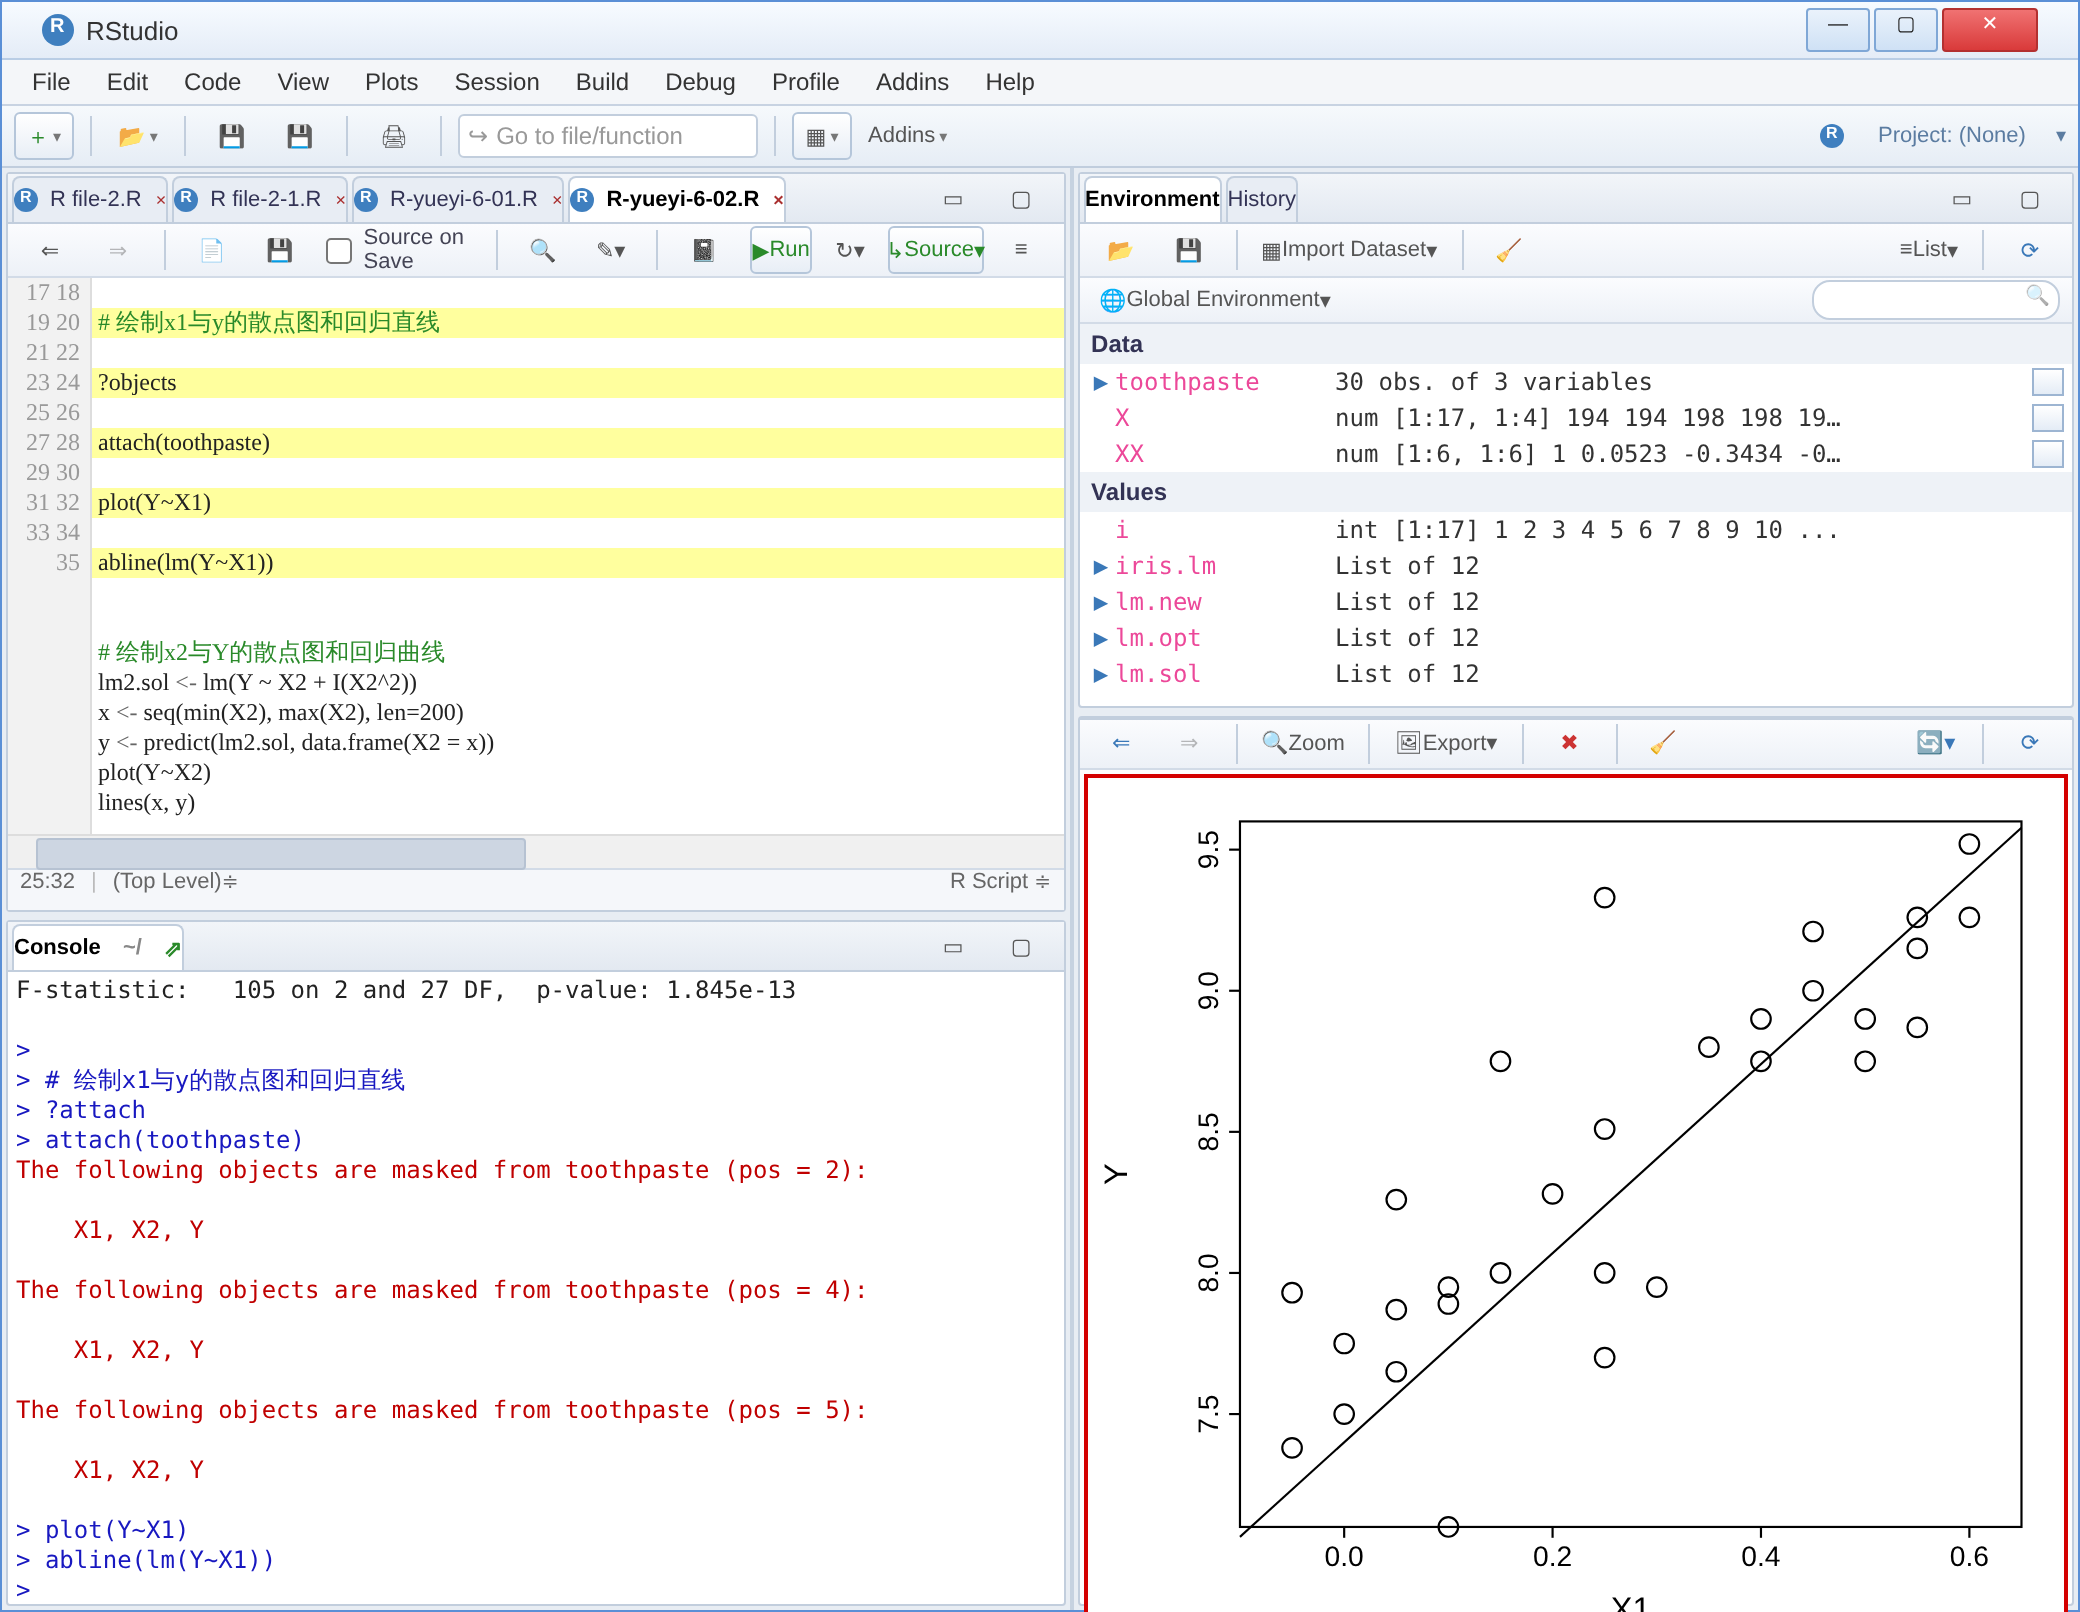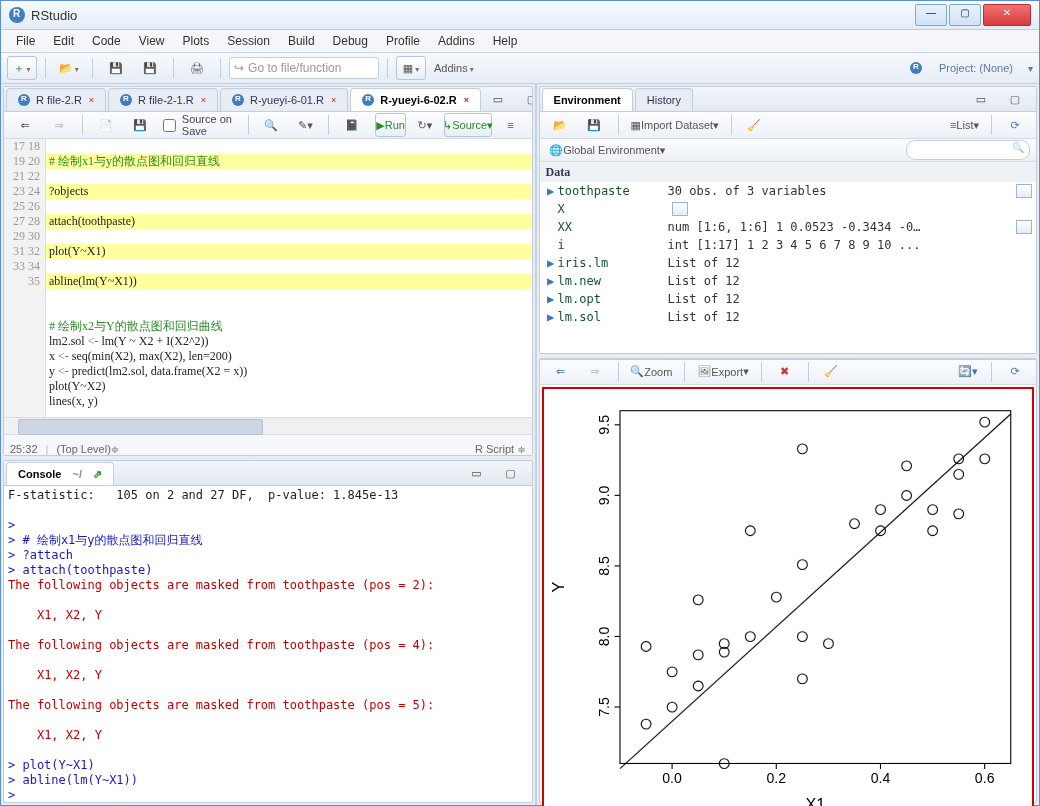--- a/index.html
+++ b/index.html
@@ -1,18 +1,18 @@
 <!DOCTYPE html>
 <html><head>
 <meta charset="utf-8">
 <style>
   html,body{margin:0;padding:0;font-family:"Segoe UI",Tahoma,sans-serif;font-size:12px;color:#222;background:#f0f0f0;overflow:hidden}
   .window{width:1040px;height:806px;border:1px solid #5a8fd6;display:flex;flex-direction:column;background:#e8edf3;box-sizing:border-box}
   
-  .titlebar{height:28px;background:linear-gradient(#f7fbff,#e4ecf7);display:flex;align-items:center;padding:0 8px;border-bottom:1px solid #b9cde5}
+  .titlebar{height:28px;background:linear-gradient(#f7fbff,#e4ecf7);display:flex;align-items:center;padding:0 20px;border-bottom:1px solid #b9cde5}
   .titlebar .appicon{width:16px;height:16px;border-radius:50%;background:#3f7fbf;margin-right:6px;position:relative}
   .titlebar .appicon:after{content:"R";color:#fff;font-size:10px;font-weight:bold;position:absolute;top:1px;left:4px}
   .titlebar .title{flex:1;color:#333;font-size:13px}
   .winbtns{display:flex;gap:0}
   .winbtn{width:30px;height:20px;border:1px solid #7fa7d6;background:linear-gradient(#eaf2fb,#cfe1f5);border-radius:2px;margin-left:2px;text-align:center;line-height:16px;font-size:10px}
   .winbtn.close{background:linear-gradient(#f07272,#d93a3a);color:#fff;width:46px;border-color:#b33030}
   
   .menubar{height:22px;background:#f4f6f9;display:flex;align-items:center;padding:0 6px;border-bottom:1px solid #c8d3e2;font-size:12px;color:#333}
   .menubar span{padding:2px 9px;cursor:default}
   
@@ -22,48 +22,48 @@
   .tbtn .drop:after{content:"▾";font-size:8px;margin-left:2px;color:#777}
   .sep{width:1px;height:20px;background:#c2cedd;margin:0 4px}
   .gotofile{width:140px;height:20px;border:1px solid #c2cedd;border-radius:3px;padding:0 4px;display:flex;align-items:center;color:#999;background:#fff}
   .projectlabel{margin-left:auto;color:#5b7ca1;font-size:11px;display:flex;align-items:center;gap:15px}
   
   .workspace{flex:1;display:flex;min-height:0}
   .leftcol{flex:1.03;display:flex;flex-direction:column;min-width:0;border-right:2px solid #c6d2e0}
   .rightcol{flex:0.97;display:flex;flex-direction:column;min-width:0}
   .pane{display:flex;flex-direction:column;min-height:0;background:#fff;border:1px solid #c2cedd;margin:2px;border-radius:2px}
   .tabrow{display:flex;height:24px;background:linear-gradient(#f2f5f9,#e3e9f1);border-bottom:1px solid #c2cedd;align-items:flex-end;padding:0 2px;overflow:hidden}
-  .tab{height:22px;padding:0 11px;display:flex;align-items:center;gap:4px;border:1px solid #c2cedd;border-bottom:none;border-radius:4px 4px 0 0;background:#e8edf4;font-size:11px;color:#335;margin-right:2px;white-space:nowrap}
+  .tab{height:22px;padding:0 0;display:flex;align-items:center;gap:4px;border:1px solid #c2cedd;border-bottom:none;border-radius:4px 4px 0 0;background:#e8edf4;font-size:11px;color:#335;margin-right:2px;white-space:nowrap}
   .tab.active{background:#fff;font-weight:bold;color:#000}
   .tab .x{color:#aa3030;font-size:9px;margin-left:3px}
   .tabrow .right{margin-left:auto;display:flex;gap:4px;align-items:center;padding-right:4px}
   .paneToolbar{height:26px;display:flex;align-items:center;gap:4px;padding:0 6px;background:linear-gradient(#fbfcfe,#edf1f7);border-bottom:1px solid #d2dbe7;font-size:11px;color:#445}
   .paneToolbar .chk{display:flex;align-items:center;gap:3px}
   .mini{font-size:10px}
   
   .editor{flex:1;display:flex;overflow:hidden;font-family:Liberation Serif, serif;font-size:12px;line-height:15px}
   .gutter{width:36px;background:#f2f2f2;color:#999;text-align:right;padding:0 5px 0 0;border-right:1px solid #ddd}
   .code{flex:1;white-space:pre;overflow:auto;position:relative}
   .code .hl{background:#ffff9e;display:block}
   .code .cmt{color:#2a8a2a}
   .code .op{color:#666}
-  .statusline{height:20px;border-top:1px solid #d2dbe7;display:flex;align-items:flex-end;font-size:11px;color:#666;padding:0 6px;background:#f5f7fa}
+  .statusline{height:20px;border-top:1px solid #d2dbe7;display:flex;align-items:flex-start;font-size:11px;color:#666;padding:0 6px;background:#f5f7fa}
   .statusline .r{margin-left:auto}
   .scrolltrack{height:16px;background:#f0f0f0;border-top:1px solid #ddd;position:relative}
   .scrolltrack .thumb{position:absolute;top:1px;height:14px;background:#cdd6e2;border:1px solid #b6c2d2;border-radius:2px}
   
   .console{flex:1;overflow:auto;font-family:Consolas,monospace;font-size:12px;line-height:15px;padding:2px 4px;white-space:pre-wrap}
   .console .blue{color:#1818c0}
   .console .red{color:#c00000}
   
   .envlist{flex:1;overflow:auto;font-family:Consolas,monospace;font-size:12px;line-height:18px}
   .envrow{display:flex;align-items:center;padding:0 4px}
-  .envrow .n{width:110px;color:#14532d}
+  .envrow .n{width:110px;color:#ec4899}
   .envrow .v{flex:1;color:#333;overflow:hidden;white-space:nowrap;text-overflow:ellipsis}
-  .envhdr{background:#eef2f7;font-weight:bold;color:#335;padding:1px 6px;font-family:Liberation Serif, serif}
+  .envhdr{background:#eef2f7;font-weight:bold;color:#335;padding:1px 6px;font-family:Liberation Sans, sans-serif}
   .envexp{width:14px;display:inline-block;text-align:center;color:#5078a8}
   .gridicon{width:14px;height:12px;border:1px solid #9db5d2;background:linear-gradient(#fff,#e4ecf6);margin-left:4px}
   
   .plotarea{flex:1;border:2px solid #d40000;position:relative;margin:2px;background:#fff}
   svg{display:block}
   .searchbox{height:18px;border:1px solid #c2cedd;border-radius:9px;padding:0 16px 0 6px;color:#999;font-size:11px;display:flex;align-items:center;width:100px;position:relative;background:#fff}
   .searchbox:after{content:"🔍";position:absolute;right:4px;top:1px;font-size:10px;opacity:.5}
   .ricon{width:12px;height:12px;border-radius:50%;background:#3f7fbf;display:inline-block;position:relative;margin-right:2px}
   .ricon:after{content:"R";position:absolute;color:#fff;font-size:8px;font-weight:bold;top:0;left:3px}
 </style>
@@ -277,28 +277,30 @@
             <div class="envhdr">Data</div>
             <div class="envrow">
               <span class="envexp" style="color:#3a78b8">▶</span>
               <span class="n">toothpaste</span>
               <span class="v">30 obs. of 3 variables</span>
               <span class="gridicon"></span>
             </div>
             <div class="envrow">
               <span class="envexp" style="color:#3a78b8"></span>
               <span class="n">X</span>
+              <span class="v">num [1:17, 1:4] 194 194 198 198 19…</span>
               <span class="gridicon"></span>
             </div>
             <div class="envrow">
               <span class="envexp" style="color:#3a78b8"></span>
               <span class="n">XX</span>
               <span class="v">num [1:6, 1:6] 1 0.0523 -0.3434 -0…</span>
               <span class="gridicon"></span>
             </div>
+            <div class="envhdr">Values</div>
             <div class="envrow">
               <span class="envexp" style="color:#3a78b8"></span>
               <span class="n">i</span>
               <span class="v">int [1:17] 1 2 3 4 5 6 7 8 9 10 ...</span>
             </div>
             <div class="envrow">
               <span class="envexp" style="color:#3a78b8">▶</span>
               <span class="n">iris.lm</span>
               <span class="v">List of 12</span>
             </div>

